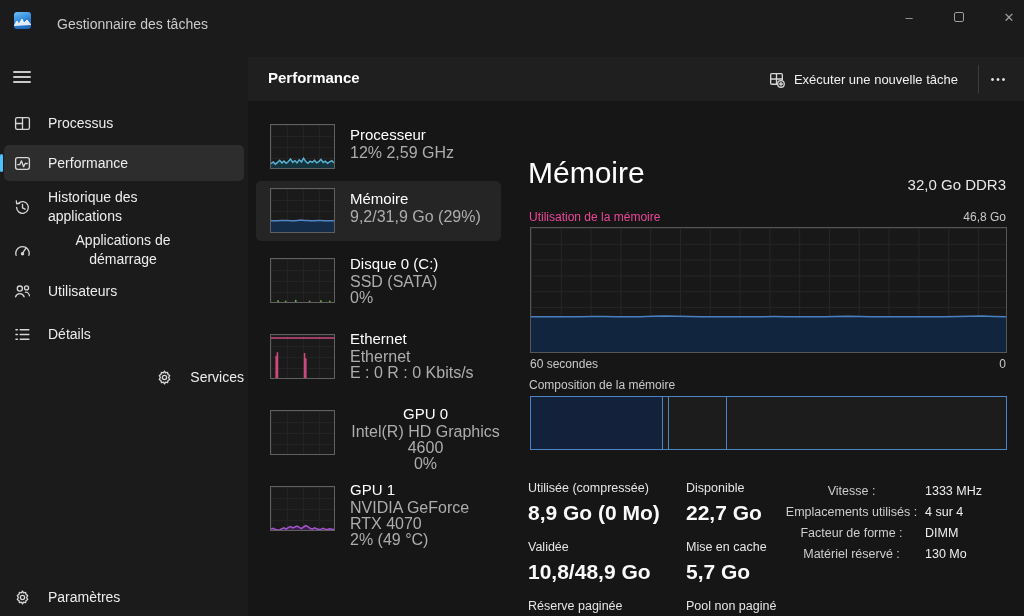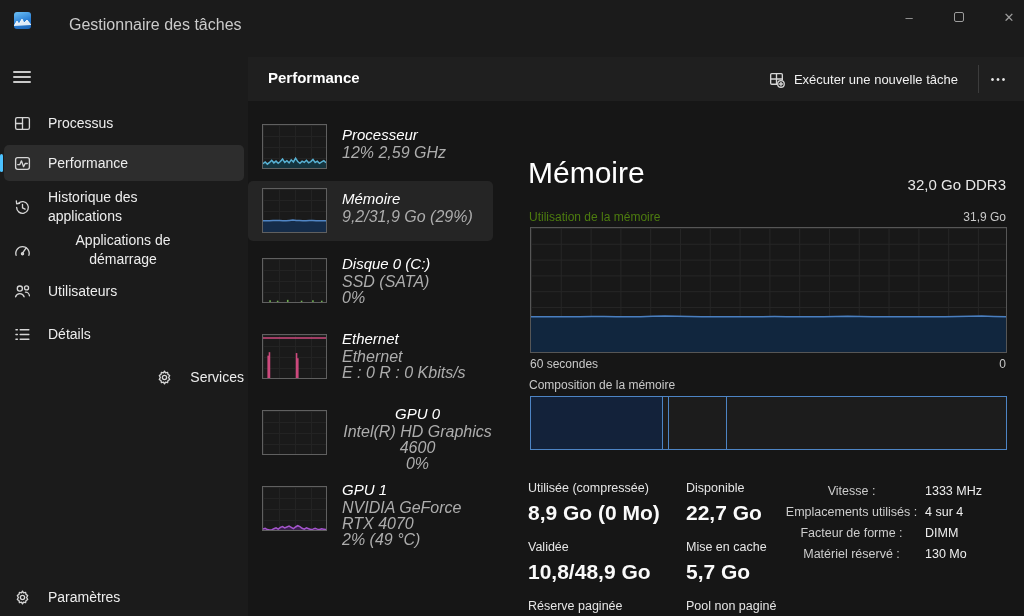--- a/index.html
+++ b/index.html
@@ -5,21 +5,21 @@
   * { margin:0; padding:0; box-sizing:border-box; }
   html,body { width:1024px; height:616px; background:#1b1b1b; overflow:hidden;
     font-family:"Liberation Sans", sans-serif; -webkit-font-smoothing:antialiased; }
   #window { position:relative; width:1024px; height:616px; background:#1b1b1b; color:#fff; }
 
   
   .titlebar { position:absolute; left:0; top:0; width:1024px; height:45px; }
   .app-icon { position:absolute; left:14px; top:12px; width:17px; height:17px; border-radius:3px;
     background:linear-gradient(160deg,#6ec2f7 0%,#2b7fd4 55%,#1b62b4 100%); overflow:hidden; }
   .app-icon svg { position:absolute; left:0; bottom:1px; }
-  .app-title { position:absolute; left:69px; top:16px; font-size:16px; color:#cbcbcb; }
+  .app-title { position:absolute; left:57px; top:16px; font-size:14px; color:#cbcbcb; }
   .win-btn { position:absolute; top:0; width:46px; height:34px; display:flex; align-items:center;
     justify-content:center; color:#9d9d9d; font-size:13px; cursor:default; }
   .win-btn.min { left:886px; } .win-btn.max { left:936px; } .win-btn.close { left:986px; }
   .max-box { width:10px; height:10px; border:1.2px solid #9d9d9d; border-radius:2px; }
 
   
   .hamburger { position:absolute; left:11px; top:66px; width:22px; height:20px; padding:2px; }
   .hamburger div { width:18px; height:2px; background:#c9c9c9; margin:3px 0; border-radius:1px; }
   .nav { position:absolute; left:0; top:100px; width:248px; }
   .nav-item { position:absolute; left:4px; width:240px; display:flex; align-items:center;
@@ -36,37 +36,37 @@
   .strip { position:absolute; left:0; top:0; width:776px; height:44px; background:#1f1f1f; }
   .strip-title { position:absolute; left:20px; top:12px; font-size:15px; font-weight:700; color:#fff; }
   .run-task { position:absolute; right:56px; top:6px; height:32px; display:flex; align-items:center;
     gap:9px; padding:0 10px; border-radius:4px; color:#f0f0f0; font-size:13px; }
   .strip-divider { position:absolute; right:45px; top:8px; width:1px; height:28px; background:#3c3c3c; }
   .more-btn { position:absolute; right:8px; top:6px; width:34px; height:32px; display:flex;
     align-items:center; justify-content:center; color:#e8e8e8; font-size:10px; letter-spacing:2px; }
 
   
   .perf-list { position:absolute; left:0; top:44px; width:264px; height:515px; }
-  .perf-item { position:absolute; left:0; width:245px; border-radius:5px;font-style:italic; }
+  .perf-item { position:absolute; left:8px; width:245px; border-radius:5px; }
   .perf-item.selected { background:#252525; }
   .thumb { position:absolute; left:14px; width:65px; height:45px; background:#1a1a1a;
     border:1px solid #606060; background-image:
       linear-gradient(#232323 1px, transparent 1px),
       linear-gradient(90deg,#232323 1px, transparent 1px);
     background-size:16px 11px; }
   .thumb svg { position:absolute; inset:0; width:100%; height:100%; }
   .perf-text { position:absolute; left:94px; top:0; }
   .perf-title { font-size:15px; color:#fff; line-height:20px; }
   .perf-sub { font-size:16px; color:#adadad; line-height:16px; }
 
   
   .detail { position:absolute; left:264px; top:44px; width:512px; height:515px; }
   .mem-title { position:absolute; left:16px; top:55px; font-size:30px; font-weight:300; color:#fff; }
   .mem-total { position:absolute; right:18px; top:75px; font-size:15px; color:#e8e8e8; }
-  .usage-label { position:absolute; left:17px; top:109px; font-size:12px; color:#4d7c0f; }
+  .usage-label { position:absolute; left:17px; top:109px; font-size:12px; color:#ec4899; }
   .usage-max { position:absolute; right:18px; top:109px; font-size:12px; color:#c9c9c9; }
   .big-chart { position:absolute; left:18px; top:126px; width:477px; height:126px;
     background:#181818; border:1px solid #565656;
     background-image: linear-gradient(#252525 1px, transparent 1px),
       linear-gradient(90deg,#252525 1px, transparent 1px);
     background-size:29.8px 15.8px; }
   .big-chart svg { position:absolute; inset:0; width:100%; height:100%; }
   .time-label { position:absolute; left:18px; top:256px; font-size:12px; color:#c9c9c9; }
   .time-zero { position:absolute; right:18px; top:256px; font-size:12px; color:#c9c9c9; }
   .comp-label { position:absolute; left:17px; top:277px; font-size:12px; color:#c9c9c9; }
@@ -309,21 +309,21 @@
           <div class="perf-sub">2% (49 °C)</div>
         </div>
       </div>
     </div>
 
     <div class="detail">
       <div class="mem-title">Mémoire</div>
       <div class="mem-total">32,0 Go DDR3</div>
 
       <div class="usage-label">Utilisation de la mémoire</div>
-      <div class="usage-max">31,9 Go</div>
+      <div class="usage-max">46,8 Go</div>
 
       <div class="big-chart">
           <svg viewBox="0 0 100 100" preserveAspectRatio="none">
             <polygon points="0,100 0,71.5 2.564102564102564,71.5 5.128205128205128,71.5 7.6923076923076925,71.5 10.256410256410255,71.5 12.82051282051282,71.4 15.384615384615385,71.4 17.94871794871795,71.5 20.51282051282051,71.5 23.076923076923077,71.5 25.64102564102564,71.2 28.205128205128204,71 30.76923076923077,71.2 33.33333333333333,71.4 35.8974358974359,71.5 38.46153846153847,71.5 41.02564102564102,71.5 43.58974358974359,71.6 46.15384615384615,71.6 48.717948717948715,71.5 51.28205128205128,71.4 53.84615384615385,71.5 56.41025641025641,71.5 58.97435897435898,71.5 61.53846153846154,71.5 64.1025641025641,71.3 66.66666666666666,71.1 69.23076923076923,71.3 71.7948717948718,71.5 74.35897435897436,71.5 76.92307692307693,71.5 79.48717948717949,71.5 82.05128205128204,71.5 84.61538461538461,71.5 87.17948717948718,71.5 89.74358974358975,71.4 92.3076923076923,71.2 94.87179487179486,71 97.43589743589743,71.3 100,71.5 100,100" fill="#11263e"></polygon>
             <polyline points="0,71.5 2.564102564102564,71.5 5.128205128205128,71.5 7.6923076923076925,71.5 10.256410256410255,71.5 12.82051282051282,71.4 15.384615384615385,71.4 17.94871794871795,71.5 20.51282051282051,71.5 23.076923076923077,71.5 25.64102564102564,71.2 28.205128205128204,71 30.76923076923077,71.2 33.33333333333333,71.4 35.8974358974359,71.5 38.46153846153847,71.5 41.02564102564102,71.5 43.58974358974359,71.6 46.15384615384615,71.6 48.717948717948715,71.5 51.28205128205128,71.4 53.84615384615385,71.5 56.41025641025641,71.5 58.97435897435898,71.5 61.53846153846154,71.5 64.1025641025641,71.3 66.66666666666666,71.1 69.23076923076923,71.3 71.7948717948718,71.5 74.35897435897436,71.5 76.92307692307693,71.5 79.48717948717949,71.5 82.05128205128204,71.5 84.61538461538461,71.5 87.17948717948718,71.5 89.74358974358975,71.4 92.3076923076923,71.2 94.87179487179486,71 97.43589743589743,71.3 100,71.5" fill="none" stroke="#4a7fc0" stroke-width="1.5" vector-effect="non-scaling-stroke"></polyline>
           </svg>
         </div>
 
       <div class="time-label">60 secondes</div>
       <div class="time-zero">0</div>

